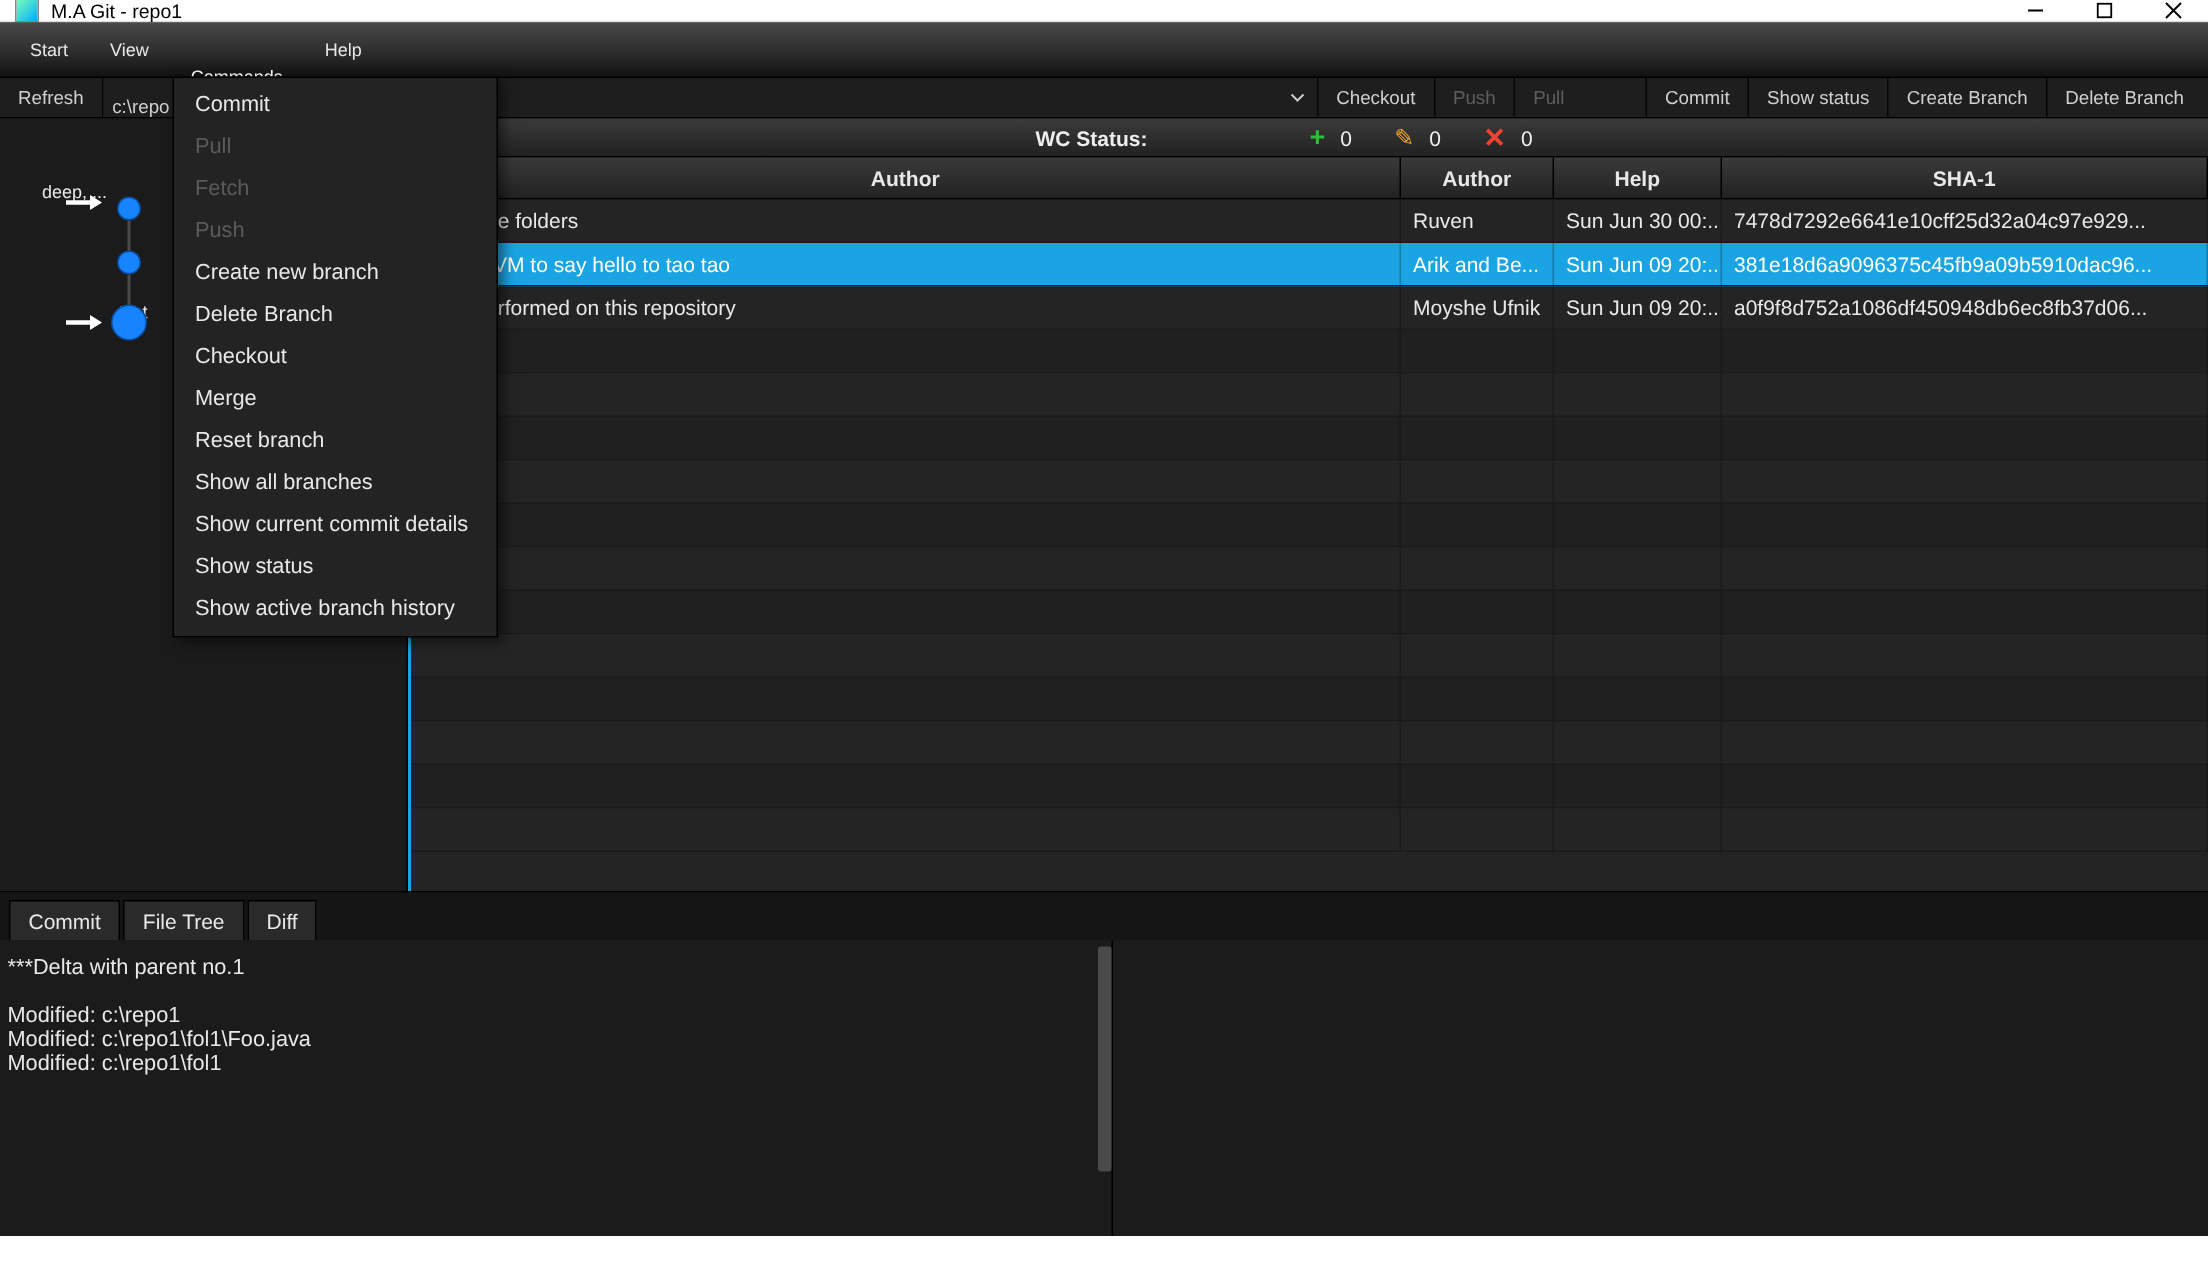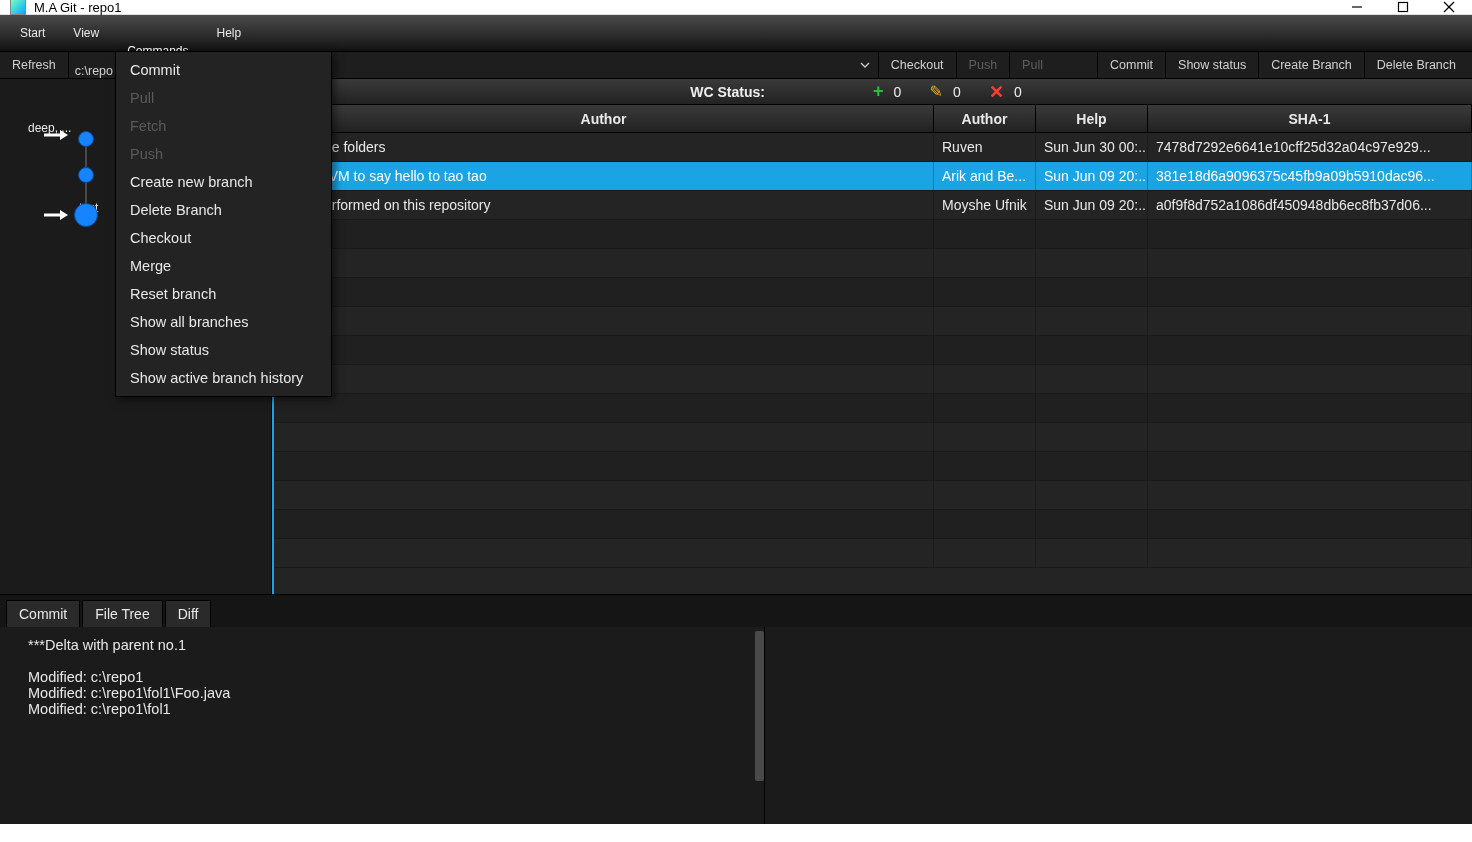--- a/index.html
+++ b/index.html
@@ -62,21 +62,21 @@
   .trow { display:flex; height:29px; align-items:center; font-size:14px; color:#e8e8e8; border-bottom:1px solid #1a1a1a; }
   .trow.sel { background:#1ba4e3; color:#fff; }
   .td { padding: 0 8px; white-space:nowrap; overflow:hidden; text-overflow:ellipsis; border-right:1px solid rgba(0,0,0,0.25); height:100%; display:flex; align-items:center; }
   .trow.empty { background:#242424; }
   .trow.empty:nth-child(even) { background:#202020; }
 
   
   .bottompane { height: 230px; border-top:1px solid #000; background:#1b1b1b; display:flex; flex-direction:column; }
   .bottomtabs { height:32px; display:flex; align-items:flex-end; padding:4px 6px 0 6px; gap:2px; background:#151515; }
   .btab { padding:5px 12px; font-size:14px; background:#2a2a2a; color:#e8e8e8; border:1px solid #000; border-bottom:none; }
-  .difftext { flex:1; padding:10px 28px; font-size:14.5px; color:#e8e8e8; background:#1b1b1b; white-space:pre-line; position:relative; width: 812px; border-right:1px solid #000; }
+  .difftext { flex:1; padding:10px 5px; font-size:14.5px; color:#e8e8e8; background:#1b1b1b; white-space:pre-line; position:relative; width: 812px; border-right:1px solid #000; }
   .diffwrap { display:flex; flex:1; }
   .diffright { flex:1; background:#1b1b1b; }
   .scrollthumb { position:absolute; right:0; top:4px; width:9px; height:150px; background:#4a4a4a; border-radius:2px; }
 
   
   .dropdown { position:absolute; left:115px; top:36px; width:217px; background:#232323; border:1px solid #000; box-shadow: 3px 3px 8px rgba(0,0,0,0.5); z-index:100; padding:4px 0; }
   .dditem { padding:6px 14px; font-size:14.5px; color:#e8e8e8; cursor:default; }
   .dditem.disabled { color:#5a5a5a; }
 
 </style>
@@ -295,17 +295,18 @@
     <div class="dditem">Commit</div>
     <div class="dditem disabled">Pull</div>
     <div class="dditem disabled">Fetch</div>
     <div class="dditem disabled">Push</div>
     <div class="dditem">Create new branch</div>
     <div class="dditem">Delete Branch</div>
     <div class="dditem">Checkout</div>
     <div class="dditem">Merge</div>
     <div class="dditem">Reset branch</div>
     <div class="dditem">Show all branches</div>
+    <div class="dditem">Show current commit details</div>
     <div class="dditem">Show status</div>
     <div class="dditem">Show active branch history</div>
   </div>
 
 </div>
 
 </body></html>

